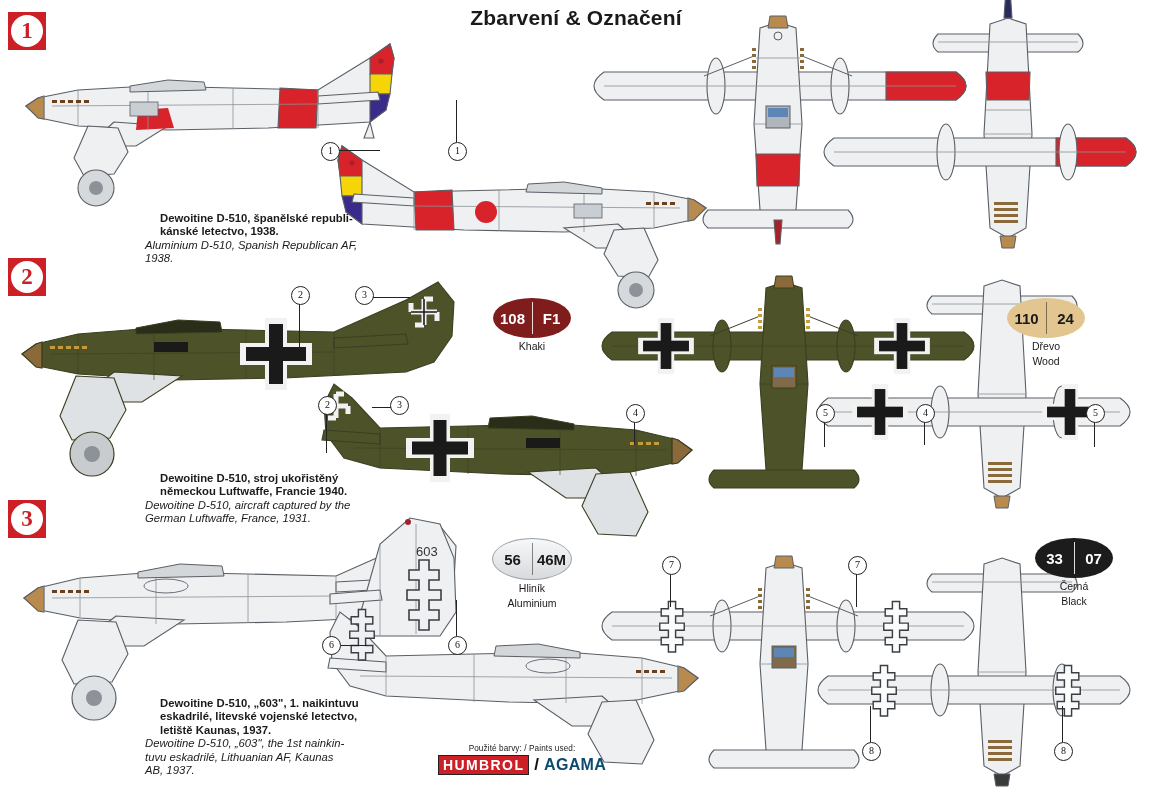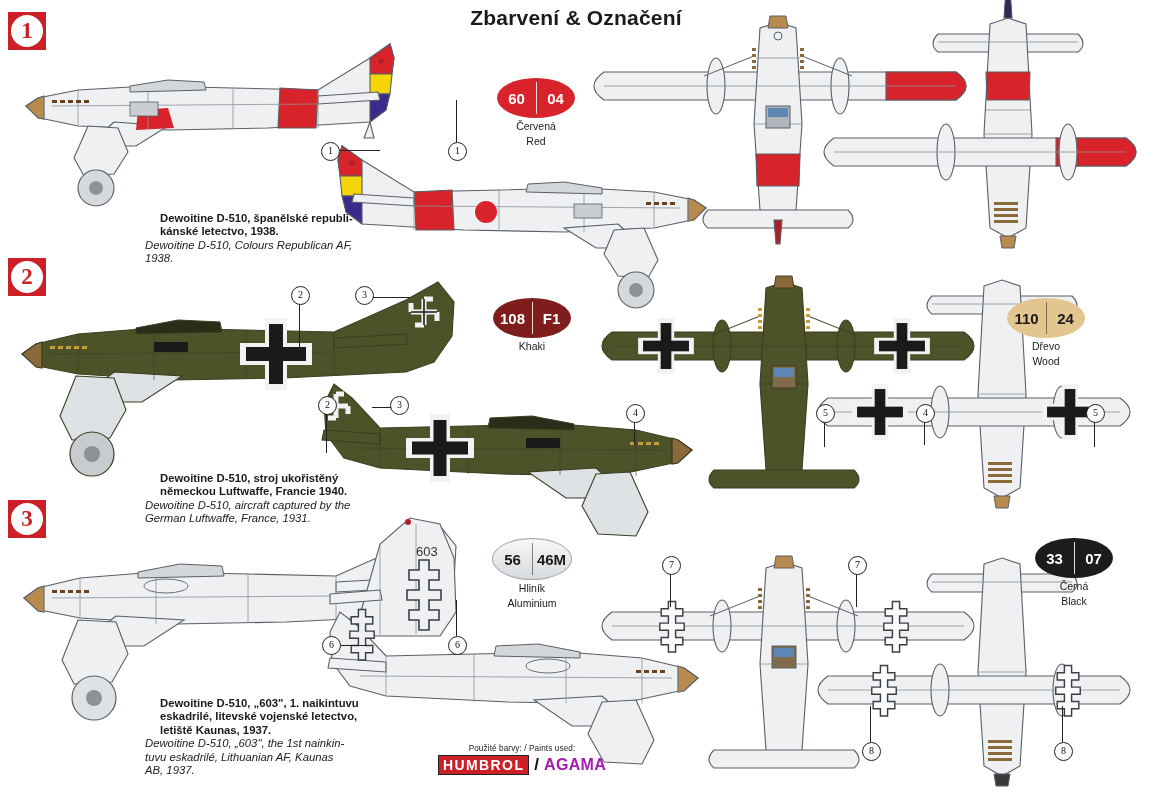--- a/index.html
+++ b/index.html
@@ -55,21 +55,21 @@
   .lead.v{width:1.1px;}
   .lead.h{height:1.1px;}
 
   
   #footer{position:absolute;left:424px;top:744px;width:196px;text-align:center;}
   #footer .used{font-size:8.2px;font-weight:normal;letter-spacing:.1px;}
   #footer .brands{display:flex;align-items:center;justify-content:center;gap:5px;margin-top:2px;}
   #footer .hum{background:#cc2026;border:1.4px solid #222;color:#fff;font-weight:bold;
      font-size:14px;letter-spacing:1.4px;padding:1px 4px;font-family:"Liberation Sans",sans-serif;}
   #footer .sl{font-size:17px;font-weight:bold;color:#111;}
-  #footer .aga{color:#a21caf;font-weight:bold;font-size:16px;letter-spacing:.3px;}
+  #footer .aga{color:#0c4a6e;font-weight:bold;font-size:16px;letter-spacing:.3px;}
 
   .art{position:absolute;}
   svg{display:block;overflow:visible;}
 </style>
 </head>
 <body>
 
 <div class="sheet">
 
   <div class="title">
@@ -621,47 +621,38 @@
   <div class="callout" style="left:848px;top:556px;">7</div>
   <div class="lead v" style="left:856px;top:573px;height:34px;"></div>
   <div class="callout" style="left:862px;top:742px;">8</div>
   <div class="lead v" style="left:870px;top:706px;height:36px;"></div>
   <div class="callout" style="left:1054px;top:742px;">8</div>
   <div class="lead v" style="left:1062px;top:706px;height:36px;"></div>
 
   <div class="cap" id="cap1">
     <b>Dewoitine D-510, španělské republi-</b>
     <b>kánské letectvo, 1938.</b>
-    <i>Dewoitine D-510, Colours Republican AF,</i>
+    <i>Aluminium D-510, Spanish Republican AF,</i>
     <i>1938.</i>
   </div>
   <div class="cap" id="cap2">
     <b>Dewoitine D-510, stroj ukořistěný</b>
     <b>německou Luftwaffe, Francie 1940.</b>
     <i>Dewoitine D-510, aircraft captured by the</i>
     <i>German Luftwaffe, France, 1931.</i>
   </div>
   <div class="cap" id="cap3">
     <b>Dewoitine D-510, „603", 1. naikintuvu</b>
     <b>eskadrilé, litevské vojenské letectvo,</b>
     <b>letiště Kaunas, 1937.</b>
     <i>Dewoitine D-510, „603", the 1st nainkin-</i>
     <i>tuvu eskadrilé, Lithuanian AF, Kaunas</i>
     <i>AB, 1937.</i>
   </div>
 
-  <div class="chip dark" id="chipRed">
-    <div class="oval" style="background:#d8232a">
-      <div class="half">60</div>
-      <div class="sep"></div>
-      <div class="half">04</div>
-    </div>
-    <div class="nm">Červená</div>
-    <div class="nm">Red</div>
-  </div>
 
   <div class="chip dark" id="chipKhaki">
     <div class="oval" style="background:#7f1d1d">
       <div class="half">108</div>
       <div class="sep"></div>
       <div class="half">F1</div>
     </div>
     <div class="nm">Khaki</div>
   </div>
 

